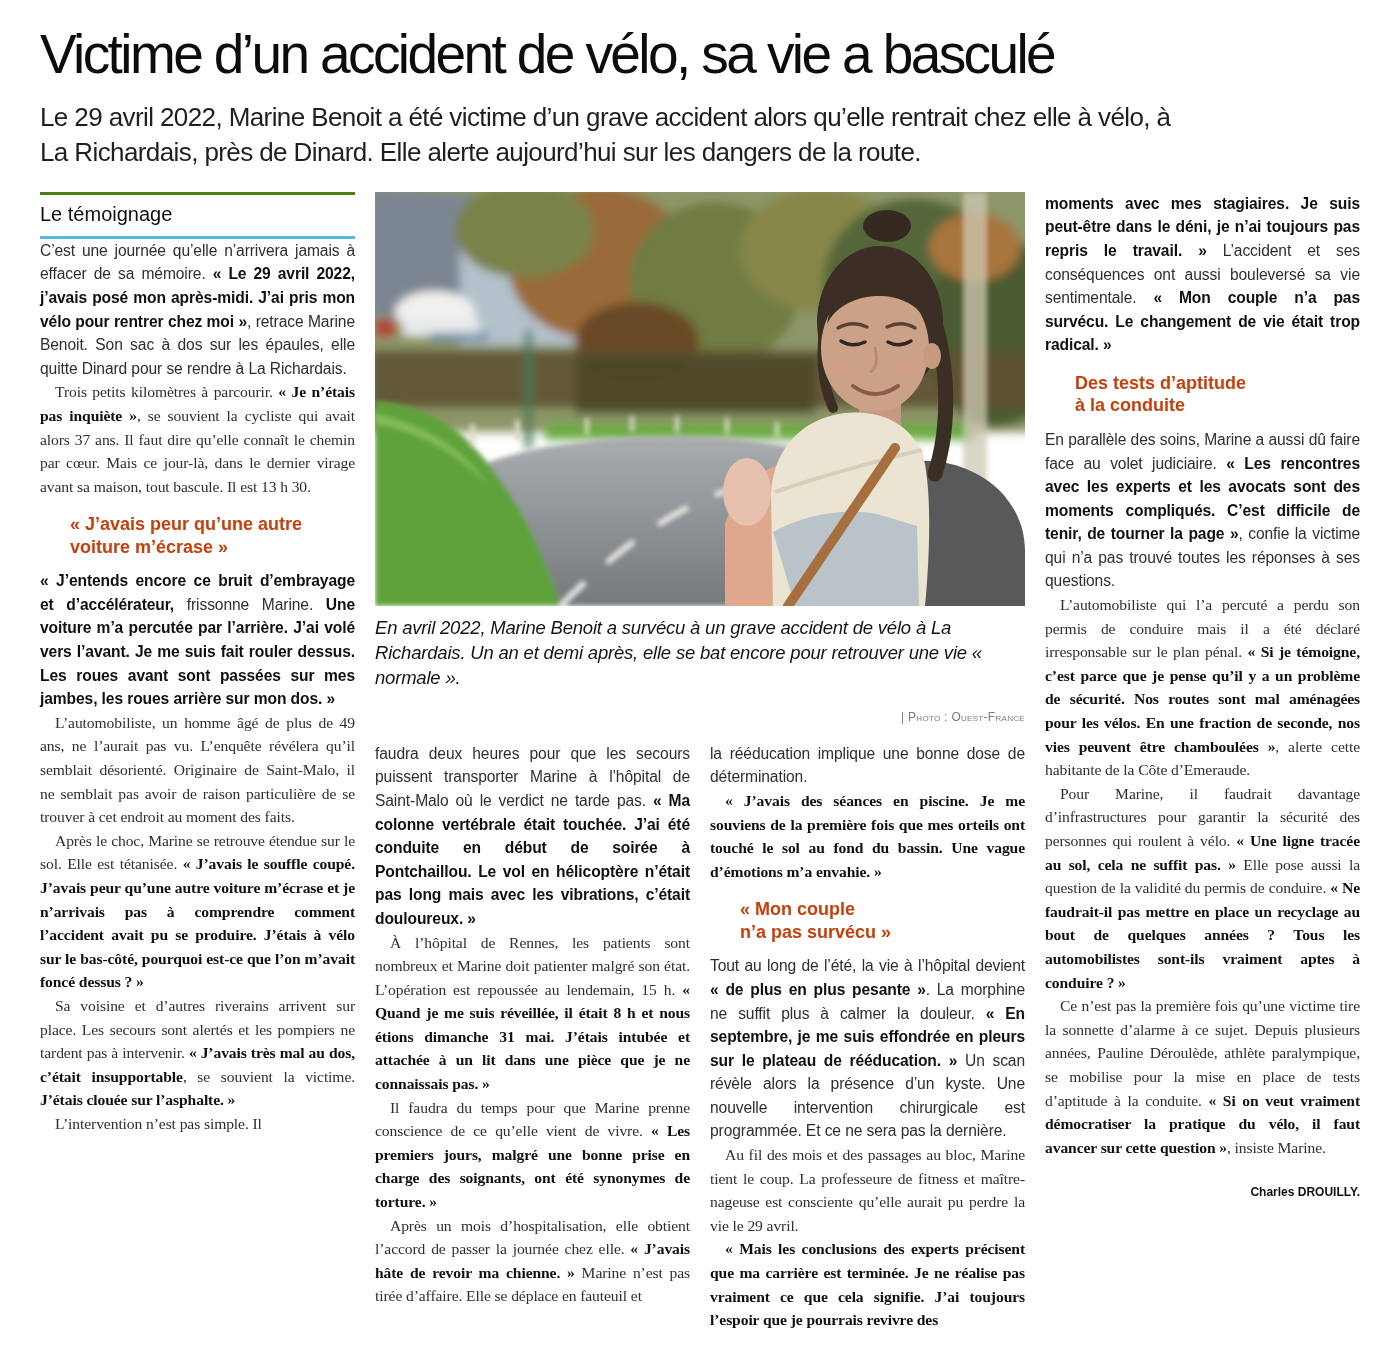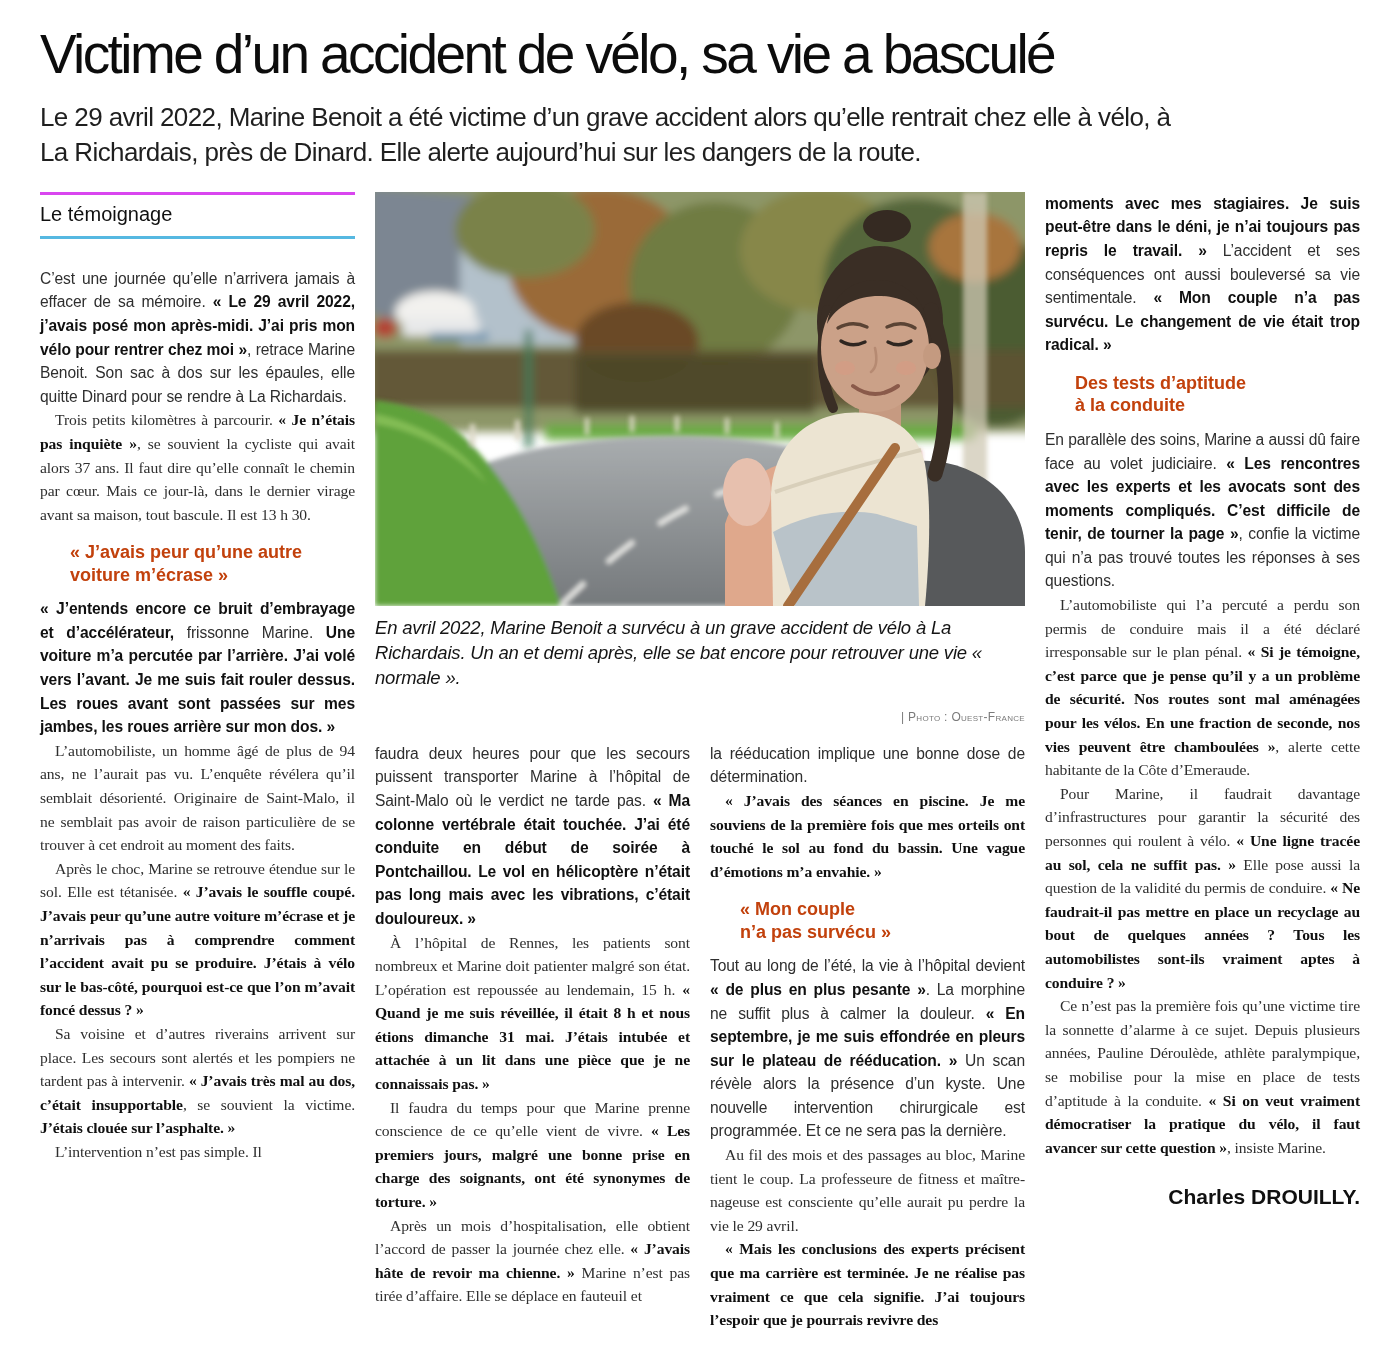--- a/index.html
+++ b/index.html
@@ -8,59 +8,59 @@
   .page { width:1374px; height:1368px; padding:26px 14px 0 40px; overflow:hidden; }
 
   h1.headline { font-size:55px; font-weight:400; letter-spacing:-2.6px; color:#0c0c0c;
     line-height:1.05; white-space:nowrap; }
   p.lede { margin-top:16px; font-size:26px; letter-spacing:-0.6px; line-height:35px;
     color:#1f1f1f; max-width:1150px; }
 
   .grid { margin-top:22px; display:grid; grid-template-columns:315px 650px 315px;
     column-gap:20px; align-items:start; }
 
-  .kicker { font-size:20px; color:#101010; border-top:3px solid #d946ef;
-    border-bottom:3px solid #56b8e1; padding:8px 0 10px; margin-bottom:28px; }
+  .kicker { font-size:20px; color:#101010; border-top:3px solid #4d7c0f;
+    border-bottom:3px solid #56b8e1; padding:8px 0 10px; margin-bottom:0; }
 
   .col-body p.para { font-size:15.6px; line-height:23.6px; text-align:justify;
     hyphens:auto; -webkit-hyphens:auto; color:#2e2e2e; letter-spacing:-0.1px; }
   .col-body p.para.ind { text-indent:15px;font-family:Liberation Serif, serif; }
   .col-body p.para strong { color:#101010; }
   .col-body h3.subhead { font-size:18px; font-weight:700; color:#c2410c; line-height:1.25;
     padding-left:30px; margin:15px 0 11px; white-space:pre-line; }
 
   figure.photo { width:650px; }
   figure.photo svg { display:block; width:650px; height:414px; }
   figcaption .cap { display:block; margin-top:9px; font-style:italic; font-size:18.5px;
     line-height:25px; color:#151515; letter-spacing:-0.2px; }
   figcaption .credit { display:block; text-align:right; margin-top:20px; font-size:12px;
     color:#7a7a7a; font-variant:small-caps; letter-spacing:0.3px; }
   .midcols { margin-top:18px; display:grid; grid-template-columns:315px 315px; column-gap:20px; }
 
-  p.byline { margin-top:26px; text-align:right; font-weight:700; font-size:21px; color:#101010; }
+  p.byline { margin-top:26px; text-align:right; font-weight:700; font-size:12px; color:#101010; }
 </style>
 </head>
 <body>
 
 <div class="page">
 
   <h1 class="headline">Victime d’un accident de vélo, sa vie a basculé</h1>
   <p class="lede">Le 29 avril 2022, Marine Benoit a été victime d’un grave accident alors qu’elle rentrait chez elle à vélo, à La Richardais, près de Dinard. Elle alerte aujourd’hui sur les dangers de la route.</p>
 
   <div class="grid">
 
     <div>
       <div class="kicker">Le témoignage</div>
       <div class="col-body">
           <p class="para"><span>C’est une journée qu’elle n’arrivera jamais à effacer de sa mémoire. </span><strong>« Le 29 avril 2022, j’avais posé mon après-midi. J’ai pris mon vélo pour rentrer chez moi »</strong><span>, retrace Marine Benoit. Son sac à dos sur les épaules, elle quitte Dinard pour se rendre à La Richardais.</span></p>
           <p class="para ind"><span>Trois petits kilomètres à parcourir. </span><strong>« Je n’étais pas inquiète »</strong><span>, se souvient la cycliste qui avait alors 37 ans. Il faut dire qu’elle connaît le chemin par cœur. Mais ce jour-là, dans le dernier virage avant sa maison, tout bascule. Il est 13 h 30.</span></p>
           <h3 class="subhead">« J’avais peur qu’une autre
 voiture m’écrase »</h3>
           <p class="para"><strong>« J’entends encore ce bruit d’embrayage et d’accélérateur,</strong><span> frissonne Marine. </span><strong>Une voiture m’a percutée par l’arrière. J’ai volé vers l’avant. Je me suis fait rouler dessus. Les roues avant sont passées sur mes jambes, les roues arrière sur mon dos. »</strong></p>
-          <p class="para ind"><span>L’automobiliste, un homme âgé de plus de 94 ans, ne l’aurait pas vu. L’enquête révélera qu’il semblait désorienté. Originaire de Saint-Malo, il ne semblait pas avoir de raison particulière de se trouver à cet endroit au moment des faits.</span></p>
+          <p class="para ind"><span>L’automobiliste, un homme âgé de plus de 49 ans, ne l’aurait pas vu. L’enquête révélera qu’il semblait désorienté. Originaire de Saint-Malo, il ne semblait pas avoir de raison particulière de se trouver à cet endroit au moment des faits.</span></p>
           <p class="para ind"><span>Après le choc, Marine se retrouve étendue sur le sol. Elle est tétanisée. </span><strong>« J’avais le souffle coupé. J’avais peur qu’une autre voiture m’écrase et je n’arrivais pas à comprendre comment l’accident avait pu se produire. J’étais à vélo sur le bas-côté, pourquoi est-ce que l’on m’avait foncé dessus ? »</strong></p>
           <p class="para ind"><span>Sa voisine et d’autres riverains arrivent sur place. Les secours sont alertés et les pompiers ne tardent pas à intervenir. </span><strong>« J’avais très mal au dos, c’était insupportable</strong><span>, se souvient la victime. </span><strong>J’étais clouée sur l’asphalte. »</strong></p>
           <p class="para ind"><span>L’intervention n’est pas simple. Il</span></p>
         </div>
     </div>
 
     <div>
       <figure class="photo">
         <svg viewBox="0 0 650 414" preserveAspectRatio="none" role="img">
           <defs>

